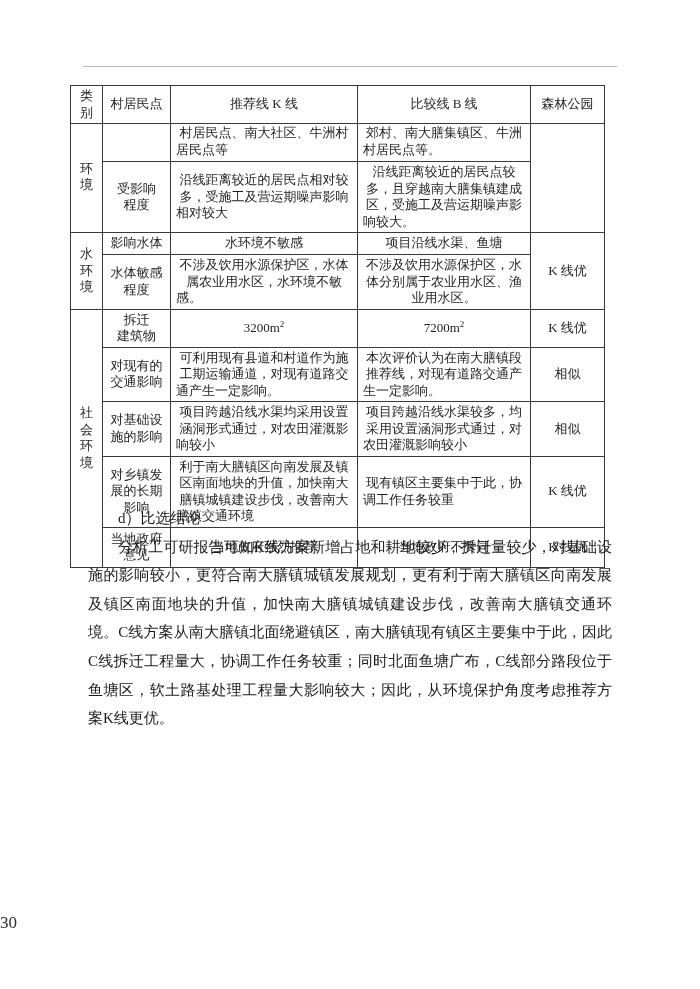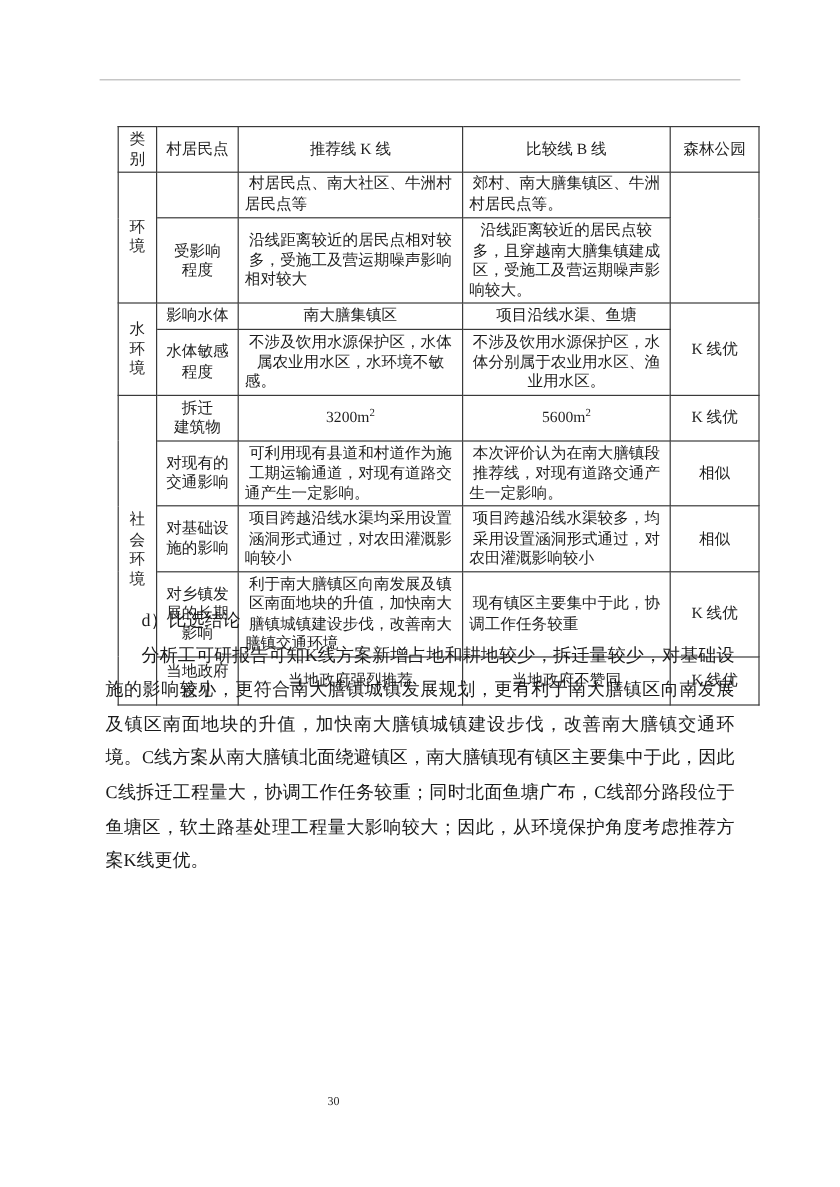--- a/index.html
+++ b/index.html
@@ -14,21 +14,21 @@
     width: 700px; height: 989px;
     background: #ffffff;
     overflow: hidden;
   }
   
   .cont-line {
     position: absolute; left: 83px; top: 66px;
     width: 534px; height: 0;
     border-top: 1px solid #b9b9b9;
   }
-  .table-wrap { position: absolute; left: 98px; top: 85px; width: 534px; margin-top: 20px; }
+  .table-wrap { position: absolute; left: 70px; top: 85px; width: 534px; }
   table.compare {
     width: 534px;
     table-layout: fixed;
     border-collapse: collapse;
     font-size: 13px;
     line-height: 16.5px;
     color: #1e1e1e;
   }
   table.compare th, table.compare td {
     border: 1px solid #3a3a3a;
@@ -60,22 +60,21 @@
     text-align: justify;
     color: #1a1a1a;
   }
   .text-block p { margin: 0; }
   .indent { text-indent: 2em; }
   .heading { text-indent: 0; }
   .heading .htitle { margin-left: 0.9em; }
 
   .page-num {
     position: absolute; top: 913px; left: 0; width: 556px;
-    text-align: center;
-    font-size: 10px;
+    font-size: 17px;
     color: #2a2a2a;
   }
 </style>
 </head>
 <body>
 
 <div class="page">
 
   <div class="cont-line"></div>
 
@@ -108,38 +107,38 @@
         <td class="pre">受影响
 程度</td>
         <td class="cell-left">沿线距离较近的居民点相对较多，受施工及营运期噪声影响相对较大</td>
         <td class="cell-left">沿线距离较近的居民点较多，且穿越南大膳集镇建成区，受施工及营运期噪声影响较大。</td>
       </tr>
 
       <tr class="h-r3">
         <td rowspan="2" class="pre">水环
 境</td>
         <td>影响水体</td>
-        <td>南大膳集镇区</td>
+        <td>水环境不敏感</td>
         <td>项目沿线水渠、鱼塘</td>
         <td rowspan="2">K 线优</td>
       </tr>
       <tr class="h-r4">
         <td class="pre">水体敏感
 程度</td>
         <td class="cell-left">不涉及饮用水源保护区，水体属农业用水区，水环境不敏感。</td>
         <td>不涉及饮用水源保护区，水体分别属于农业用水区、渔业用水区。</td>
       </tr>
 
       <tr class="h-r5">
         <td rowspan="5" class="pre">社会
 环境</td>
         <td class="pre">拆迁
 建筑物</td>
         <td><span>3200m</span><sup>2</sup></td>
-        <td><span>5600m</span><sup>2</sup></td>
+        <td><span>7200m</span><sup>2</sup></td>
         <td>K 线优</td>
       </tr>
       <tr class="h-r6">
         <td class="pre">对现有的
 交通影响</td>
         <td class="cell-left">可利用现有县道和村道作为施工期运输通道，对现有道路交通产生一定影响。</td>
         <td class="cell-left">本次评价认为在南大膳镇段推荐线，对现有道路交通产生一定影响。</td>
         <td>相似</td>
       </tr>
       <tr class="h-r7">

